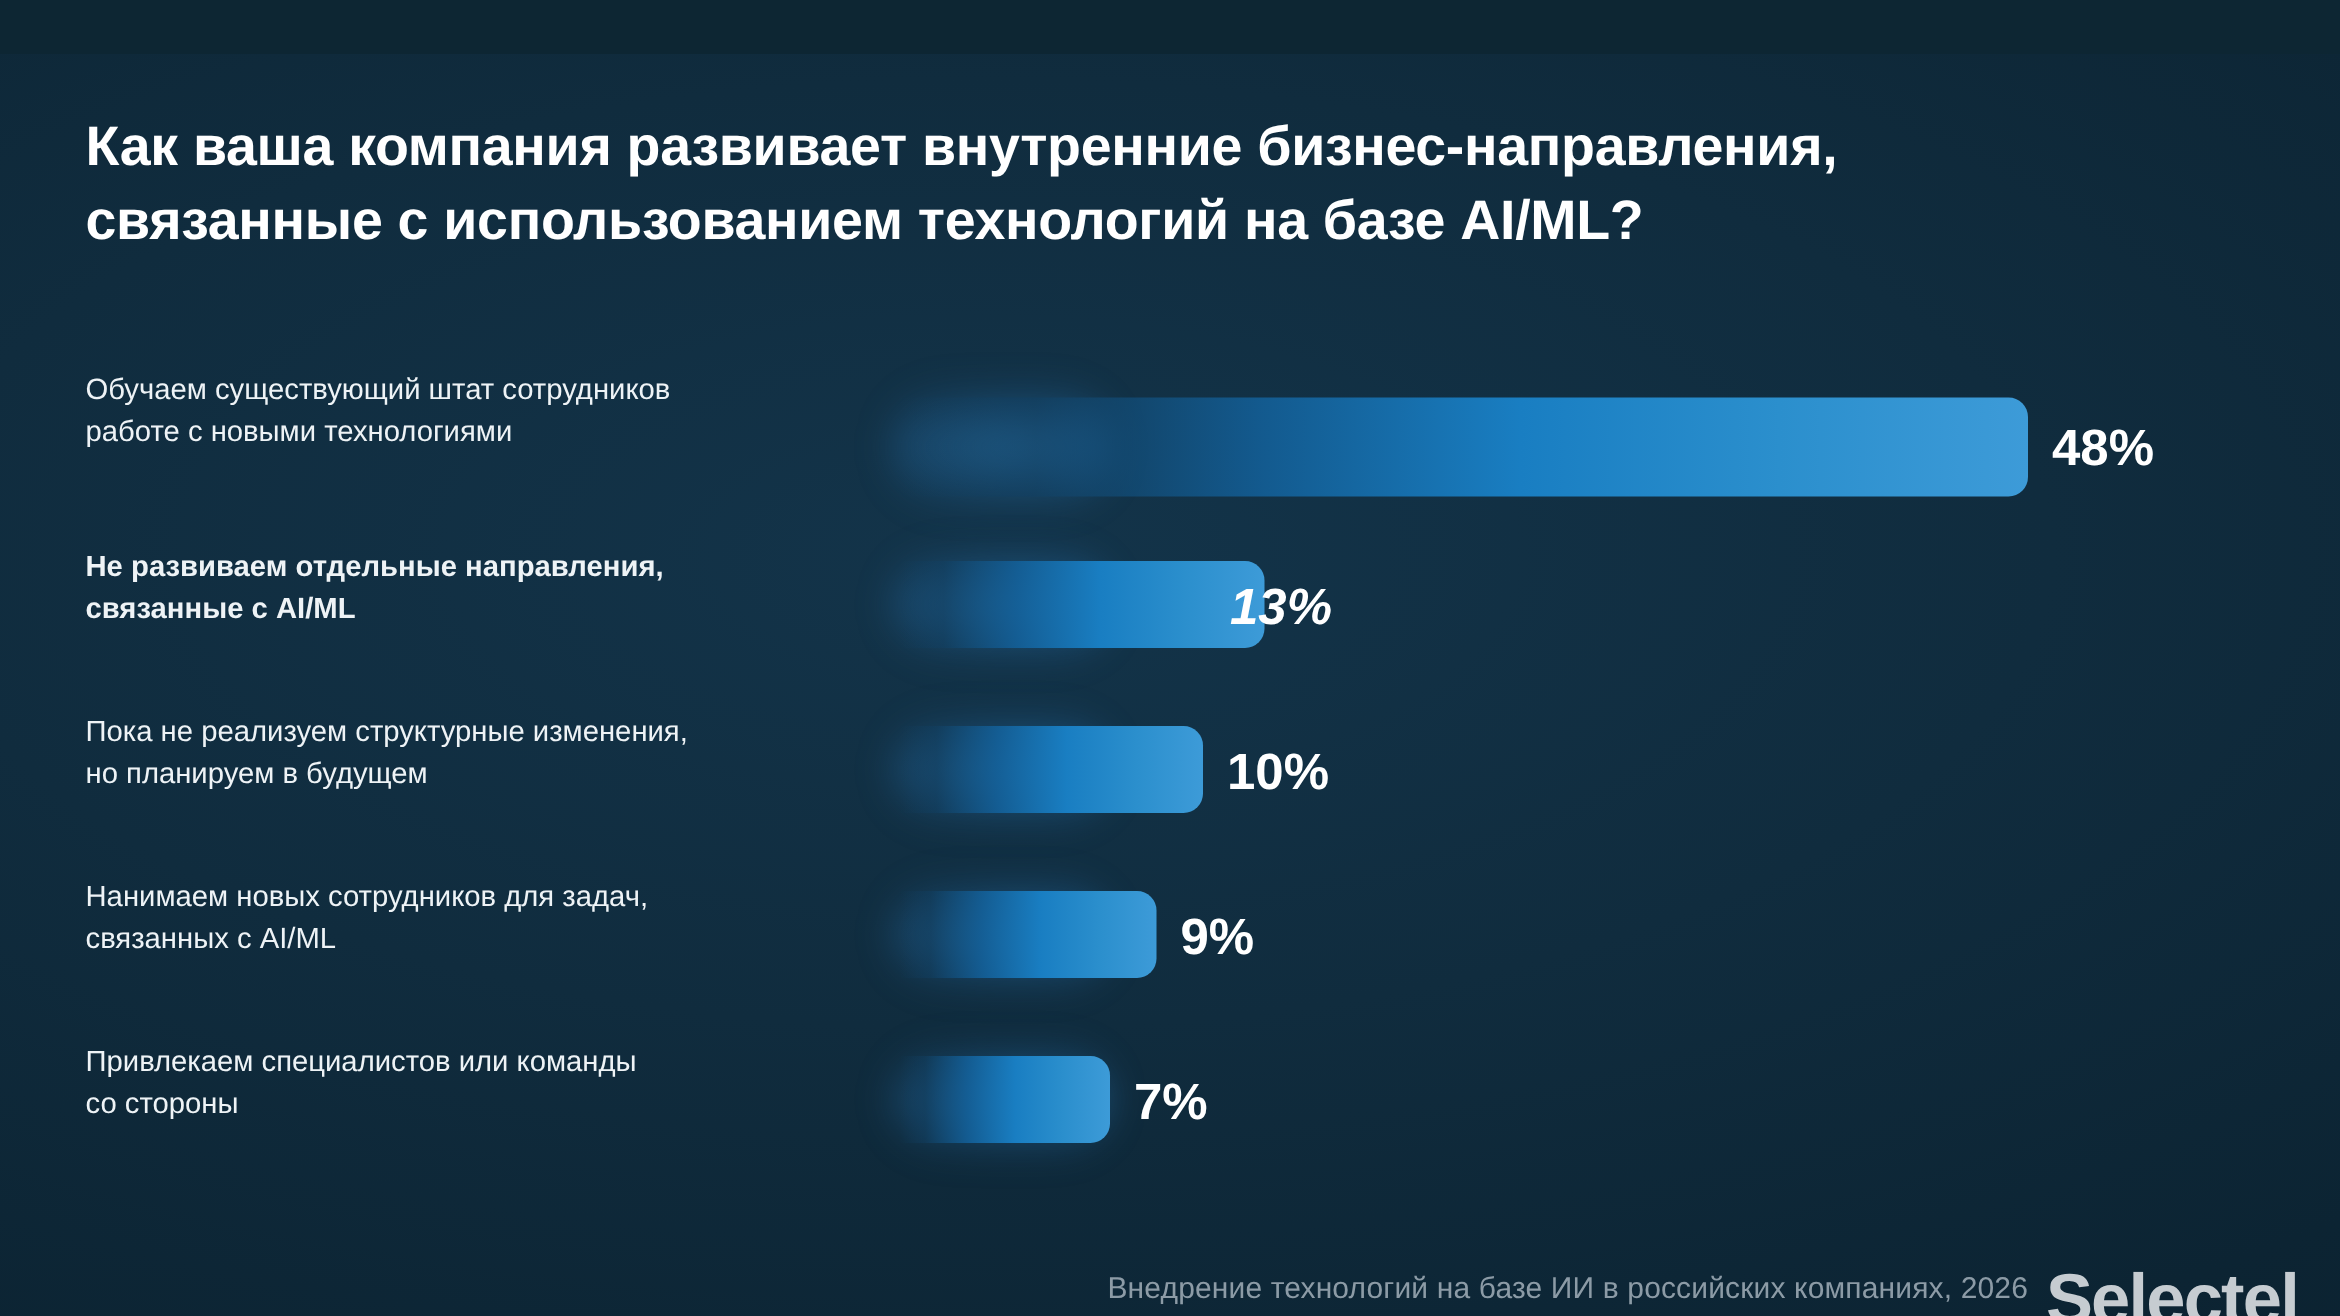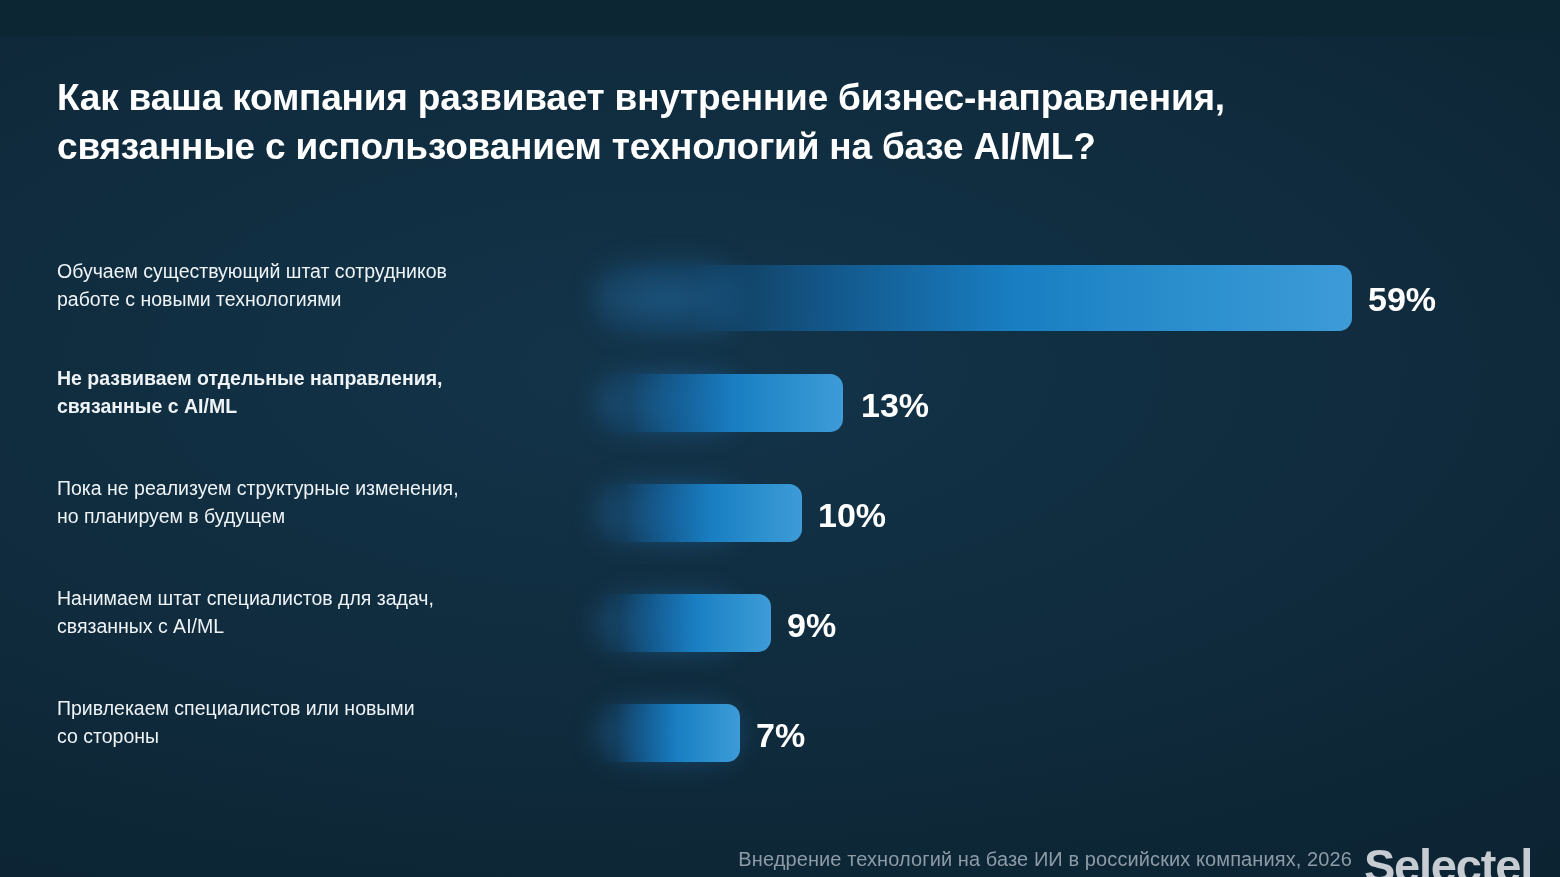--- a/index.html
+++ b/index.html
@@ -126,61 +126,61 @@
 <body>
 
 <div id="page">
 
   <div class="title">Как ваша компания развивает внутренние бизнес-направления,
 связанные с использованием технологий на базе AI/ML?</div>
 
   <div class="chart">
 
     <div class="row" style="top:19px; height:86px;">
-      <div class="row-label" style="top:13px;">Обучаем существующий штат сотрудников
+      <div class="row-label" style="top:2px;">Обучаем существующий штат сотрудников
 работе с новыми технологиями</div>
       <div class="bar-wrap" style="top:20px; width:752px; height:66px;">
         <div class="bar-glow"></div>
         <div class="bar"></div>
       </div>
-      <div class="bar-value" style="left:1368px; top:37px;">59%</div>
+      <div class="bar-value" style="left:1368px; top:37px;">48%</div>
     </div>
 
     <div class="row" style="top:129px; height:86px;">
       <div class="row-label" style="top:10px;font-weight:bold;">Не развиваем отдельные направления,
 связанные с AI/ML</div>
       <div class="bar-wrap" style="top:19px; width:243px; height:58px;">
         <div class="bar-glow"></div>
         <div class="bar"></div>
       </div>
-      <div class="bar-value" style="left:861px; top:33px;">13%</div>
+      <div class="bar-value" style="left:820px; top:33px;font-style:italic;">13%</div>
     </div>
 
     <div class="row" style="top:239px; height:86px;">
       <div class="row-label" style="top:10px;">Пока не реализуем структурные изменения,
 но планируем в будущем</div>
       <div class="bar-wrap" style="top:19px; width:202px; height:58px;">
         <div class="bar-glow"></div>
         <div class="bar"></div>
       </div>
       <div class="bar-value" style="left:818px; top:33px;">10%</div>
     </div>
 
     <div class="row" style="top:349px; height:86px;">
-      <div class="row-label" style="top:10px;">Нанимаем штат специалистов для задач,
+      <div class="row-label" style="top:10px;">Нанимаем новых сотрудников для задач,
 связанных с AI/ML</div>
       <div class="bar-wrap" style="top:19px; width:171px; height:58px;">
         <div class="bar-glow"></div>
         <div class="bar"></div>
       </div>
       <div class="bar-value" style="left:787px; top:33px;">9%</div>
     </div>
 
     <div class="row" style="top:459px; height:86px;">
-      <div class="row-label" style="top:10px;">Привлекаем специалистов или новыми
+      <div class="row-label" style="top:10px;">Привлекаем специалистов или команды
 со стороны</div>
       <div class="bar-wrap" style="top:19px; width:140px; height:58px;">
         <div class="bar-glow"></div>
         <div class="bar"></div>
       </div>
       <div class="bar-value" style="left:756px; top:33px;">7%</div>
     </div>
 
   </div>
 

